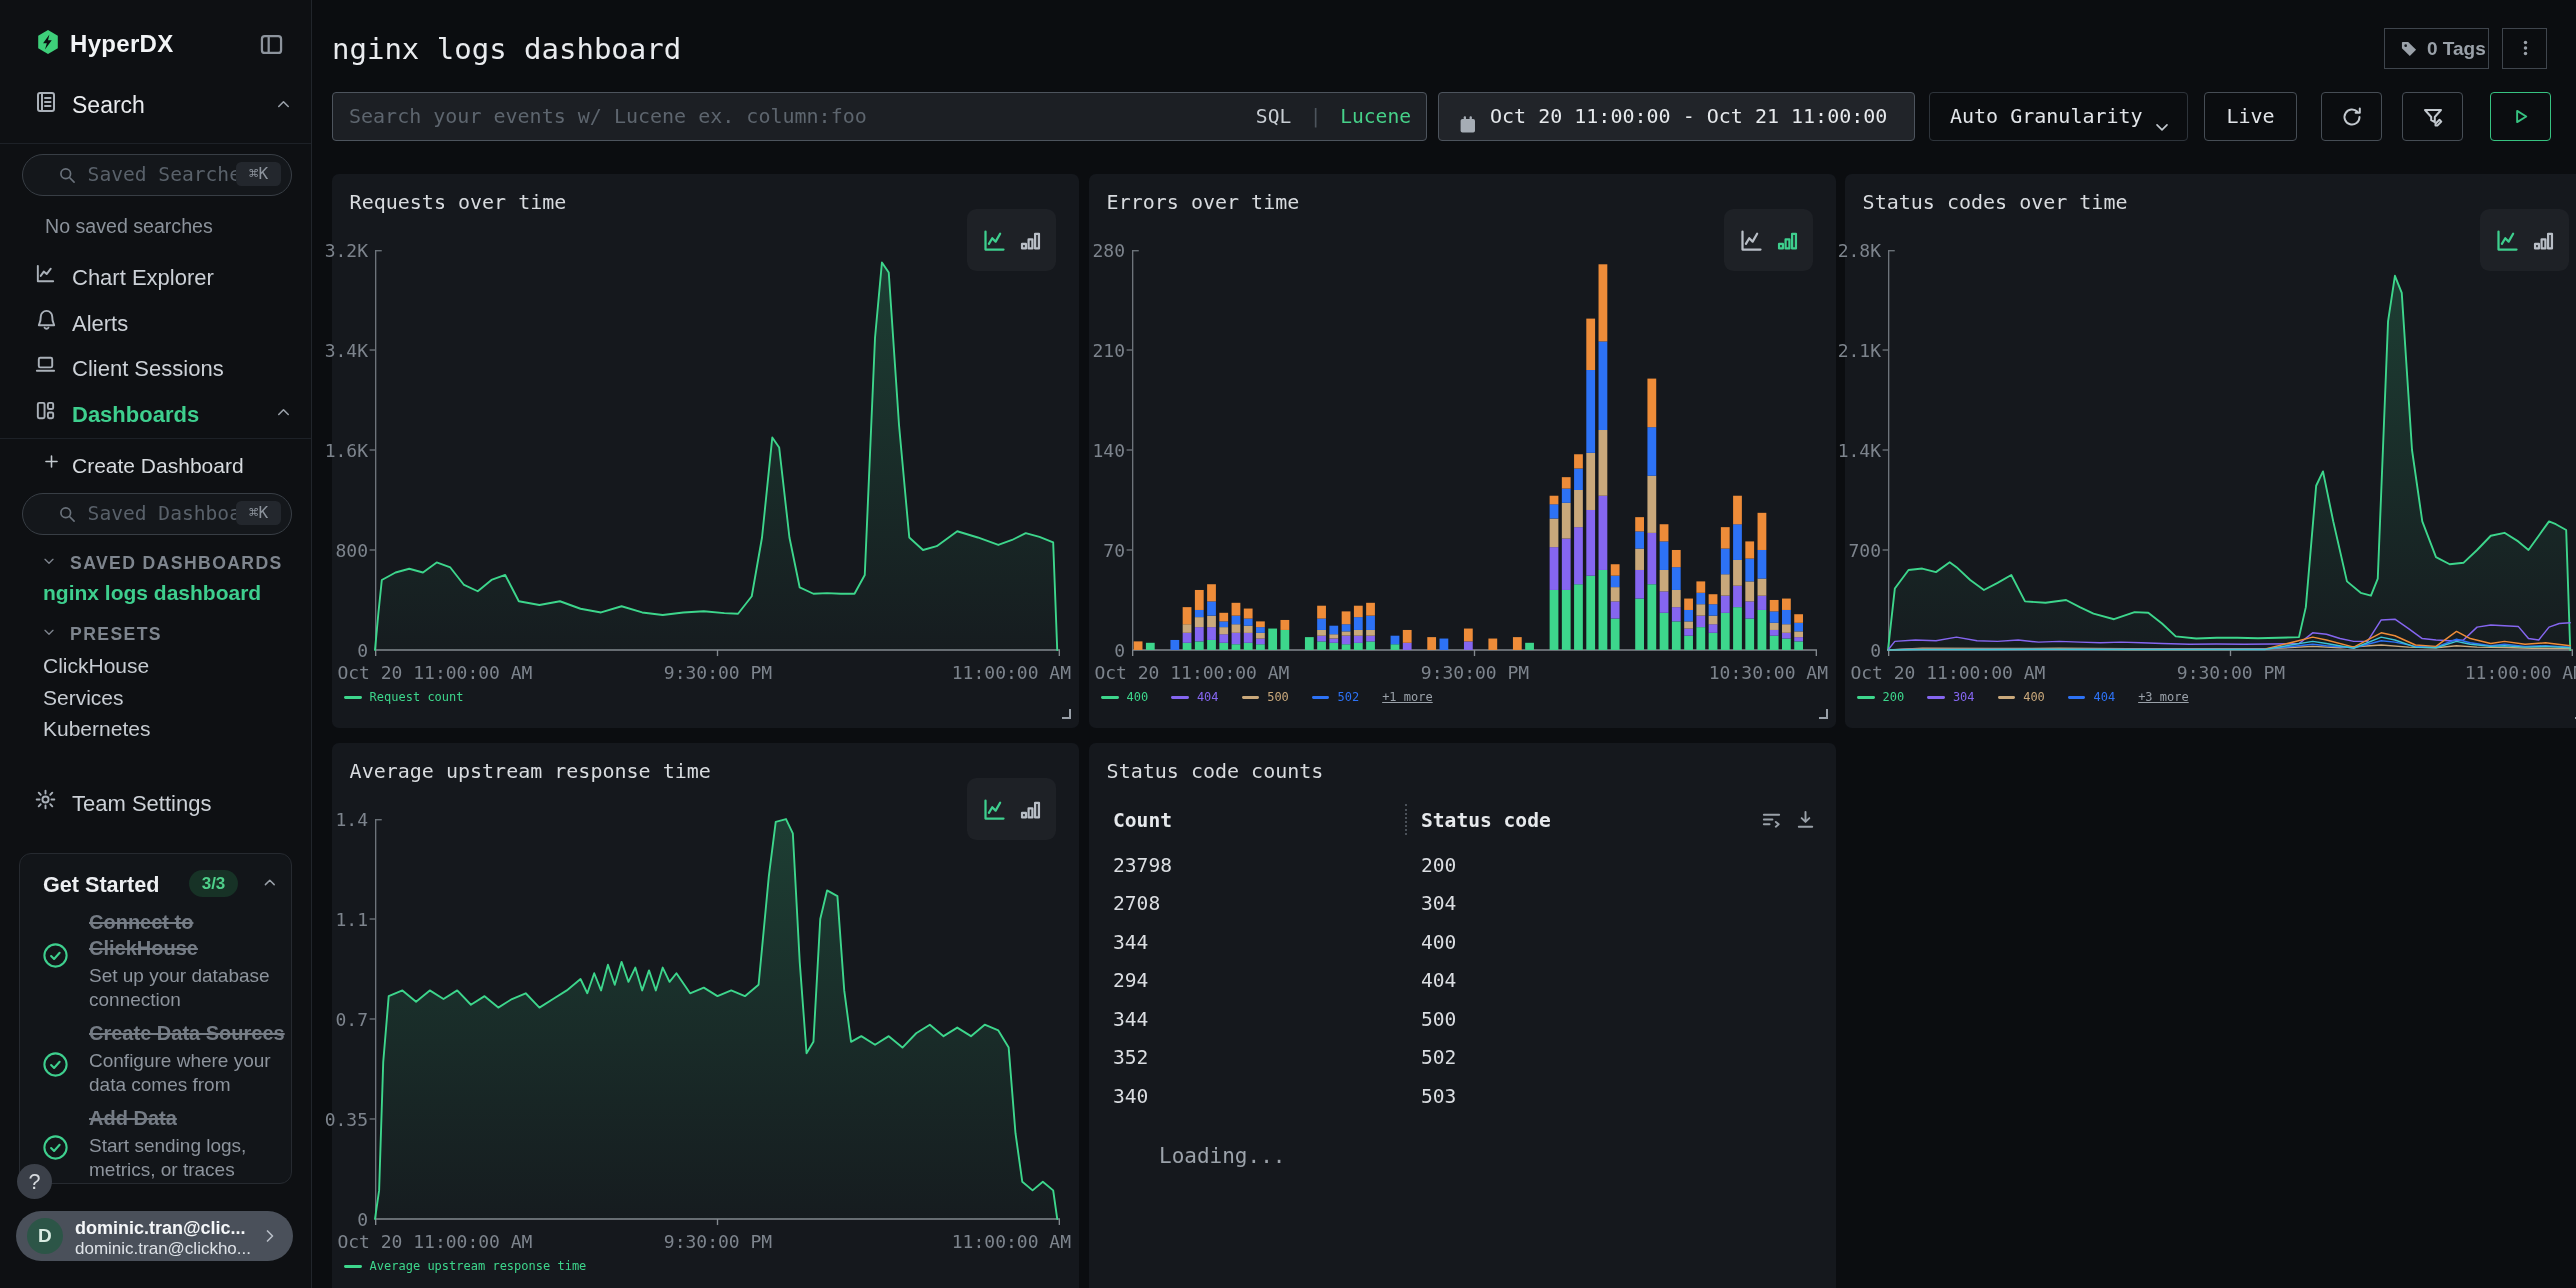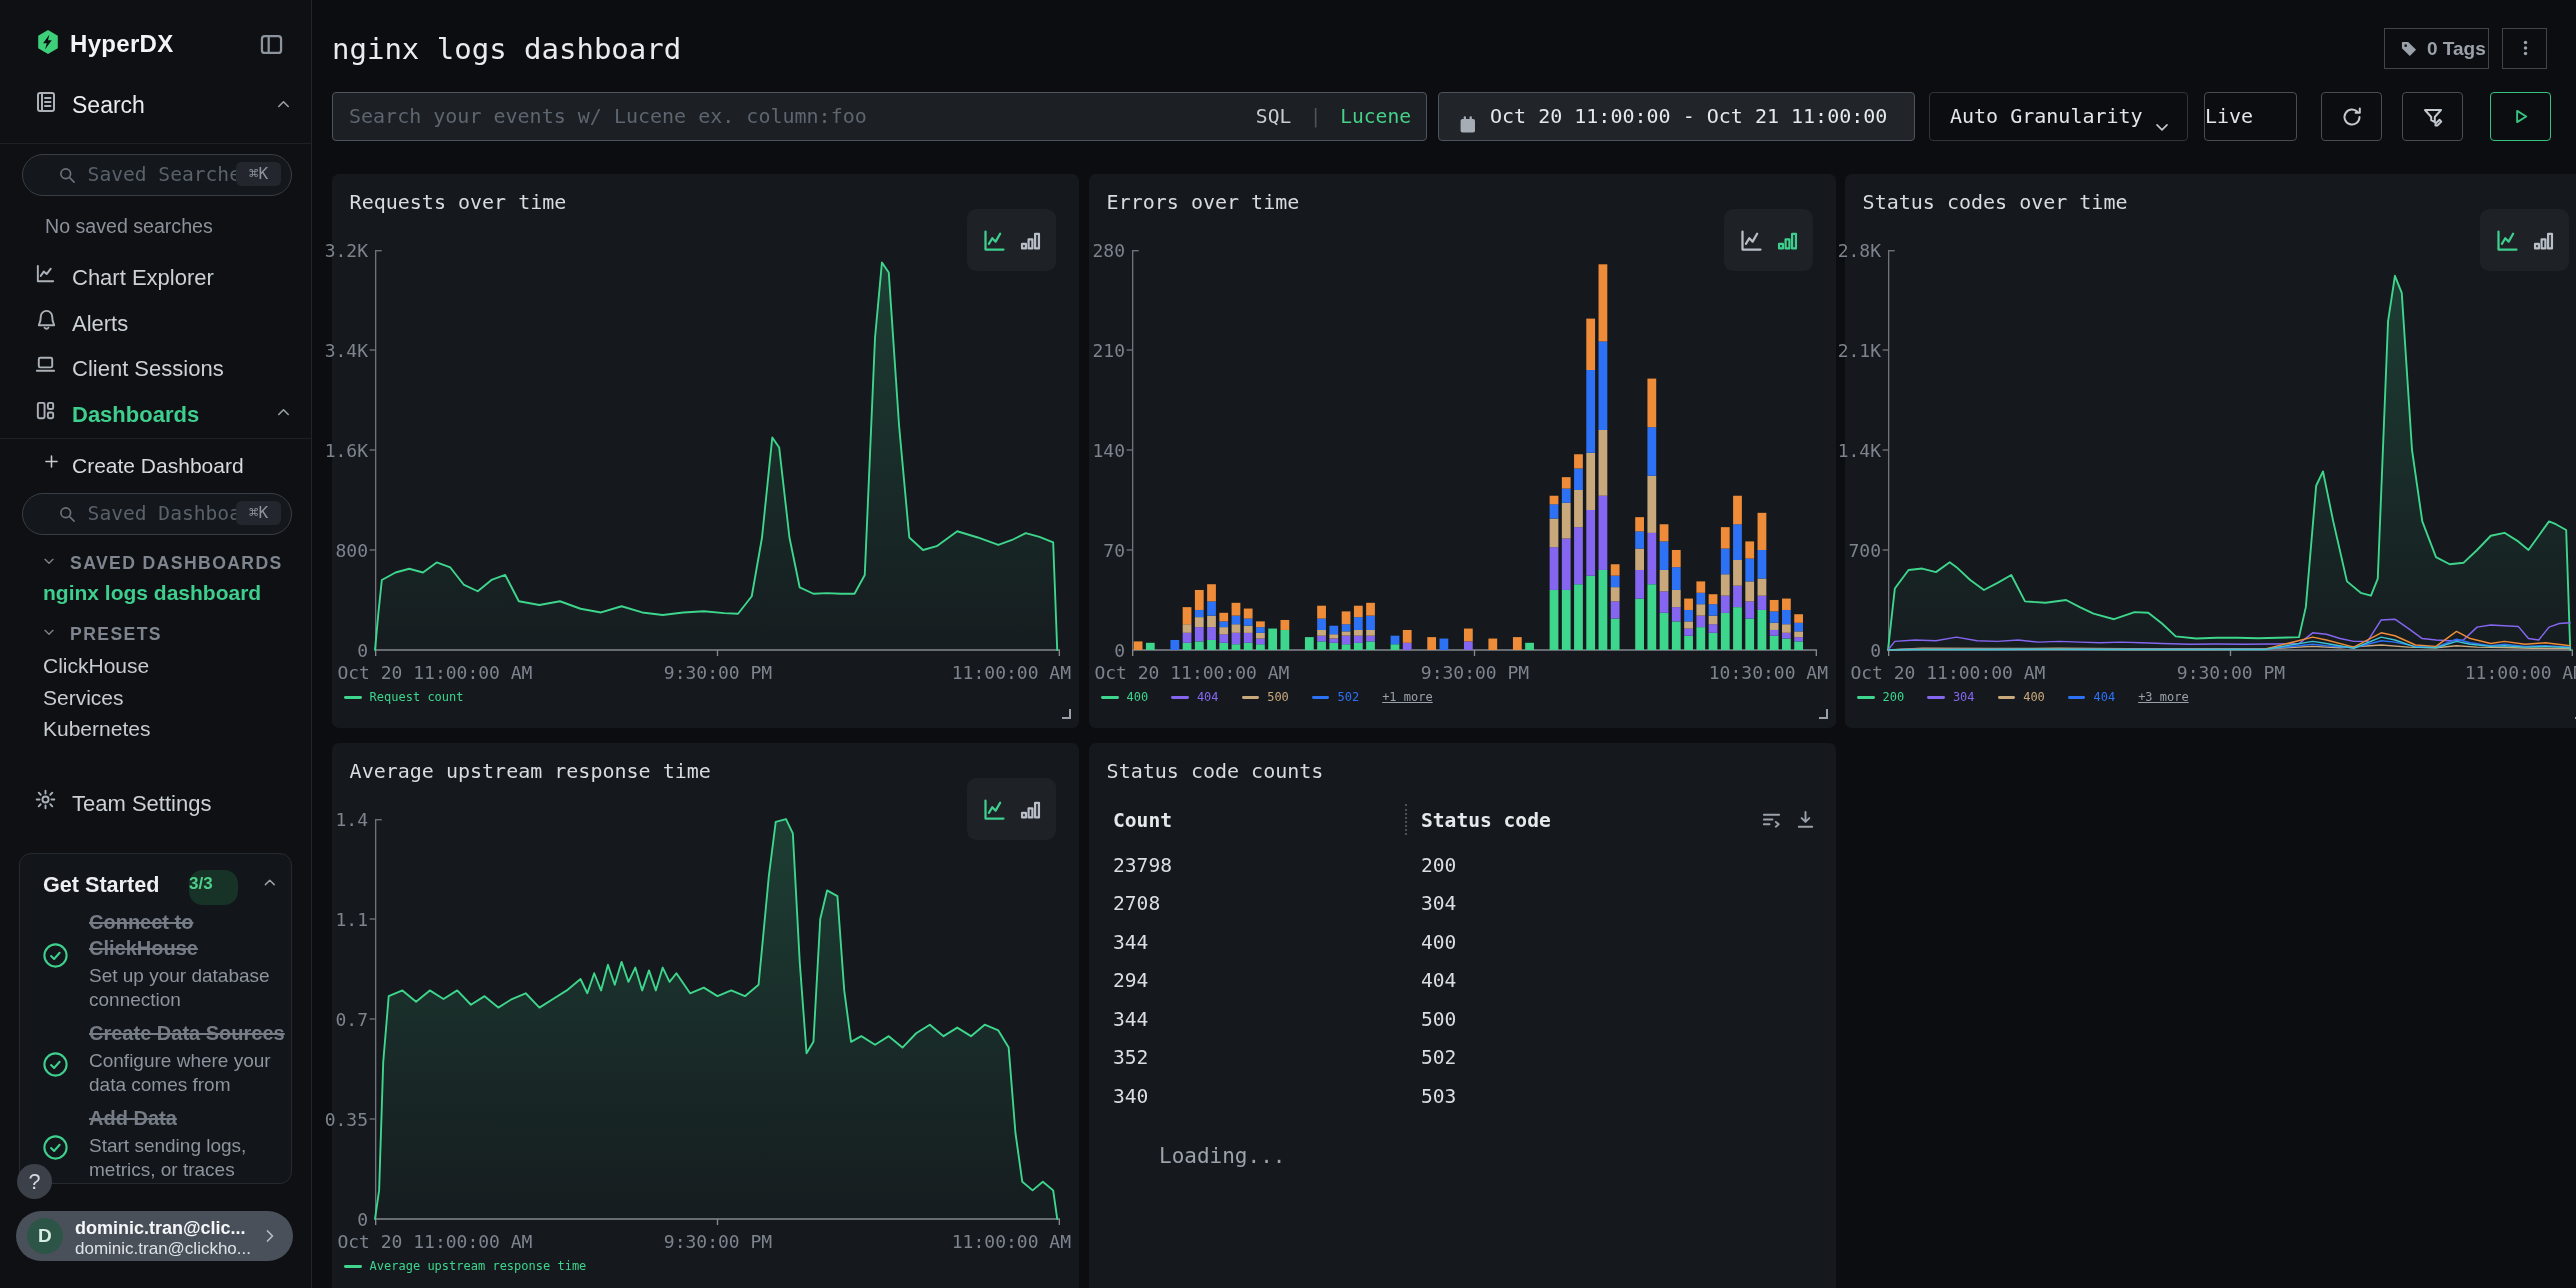--- a/index.html
+++ b/index.html
@@ -15,40 +15,40 @@
   .side-label { font-size:22px; color:#ccd1d7; }
   .divider { position:absolute; left:0; width:100%; height:0.7px; background:#1d2127; }
   .pill { position:absolute; left:21.6px; width:270px; height:42px; background:#14171b; border:1.4px solid #383e45; border-radius:21.6px; }
   .pill input { position:absolute; left:65px; top:0; width:162px; height:39px; background:transparent; border:none; outline:none; color:#aab1b9; font-size:19.6px; font-family:"DejaVu Sans Mono","Liberation Mono",monospace; }
   .pill input::placeholder { color:#59616a; }
   .kbd { position:absolute; right:9.5px; top:7.4px; width:45px; height:24px; background:#23272d; border-radius:5.4px; color:#8d949d; font-size:16px; text-align:center; line-height:24px; font-family:"DejaVu Sans Mono","Liberation Mono",monospace; }
   .sec-head { position:absolute; left:0; width:100%; height:38px; cursor:pointer; }
   .caps { font-size:17.6px; font-weight:bold; color:#7e858e; letter-spacing:1.4px; }
   .navgreen { color:#3ecf8e !important; font-weight:bold; }
   .gs-card { position:absolute; left:19px; top:853px; width:273px; height:331px; background:#121519; border:0.7px solid #262a30; border-radius:12px; }
-  .gs-badge { position:absolute; left:169px; top:16px; width:49px; height:35px; border-radius:13.5px; background:#173226; color:#4fd08a; font-size:17px; font-weight:bold; line-height:27px; }
+  .gs-badge { position:absolute; left:169px; top:16px; width:49px; height:27px; border-radius:13.5px; background:#173226; color:#4fd08a; font-size:17px; font-weight:bold; text-align:center; line-height:27px; }
   .gs-title { font-size:20px; font-weight:bold; color:#757c85; text-decoration:line-through; line-height:26px; }
   .gs-desc { font-size:19px; color:#8d949d; line-height:24px; margin-top:2.7px; }
   .help-btn { position:absolute; left:17px; top:1164px; width:35px; height:35px; border-radius:50%; background:#3b4049; color:#d6dade; font-size:21.6px; text-align:center; line-height:35px; cursor:pointer; }
   .user-chip { position:absolute; left:16px; top:1211px; width:277px; height:50px; border-radius:25px; background:#4a505a; cursor:pointer; }
   .avatar { position:absolute; left:10.8px; top:6.8px; width:36px; height:36px; border-radius:50%; background:#2c5547; color:#d9ece2; font-size:19px; font-weight:bold; text-align:center; line-height:36px; }
   .user-name { position:absolute; left:59px; top:6.8px; font-size:18px; font-weight:bold; color:#f4f6f8;text-align:center; }
   .user-mail { position:absolute; left:59px; top:28px; font-size:17px; color:#dfe3e8; }
 
   
   .page-title { position:absolute; left:332px; top:32px; font-size:29px; font-weight:500; color:#e9ebee; }
   .btn { position:absolute; border:1.4px solid #3f454d; border-radius:0; color:#9aa1a9; cursor:pointer;text-align:right; }
   .toolbar-box { position:absolute; top:92px; height:49px; border-radius:4px; }
   #searchbox { left:332px; width:1095px; background:#1c1f24; border:1.4px solid #4d545d; }
   #searchbox input { position:absolute; left:16px; top:0; width:933px; height:46px; background:transparent; border:none; outline:none; color:#cfd4d9; font-size:20px; }
   #searchbox input::placeholder { color:#5d656e; }
   .sql-luc { position:absolute; right:15px; top:11.5px; font-size:19.6px; }
   #datebox { left:1438px; width:477px; background:#212429; border:1.4px solid #4d545d; color:#e6e9ec; font-size:20px; line-height:46px; }
   #granbox { left:1929px; width:259px; border:1.4px solid #2e343b; color:#e2e5e9; font-size:20px; line-height:46px; cursor:pointer; }
-  #livebtn { left:2204px; width:93px; border:1.4px solid #464d55; color:#e2e5e9; font-size:20px; line-height:46px; cursor:pointer; }
+  #livebtn { left:2204px; width:93px; border:1.4px solid #464d55; color:#e2e5e9; font-size:20px; text-align:center; line-height:46px; cursor:pointer; }
   .sq-btn { border:1.4px solid #464d55; width:61px; color:#c3c9cf; text-align:center; cursor:pointer; }
 
   
   .panel { position:absolute; width:747px; height:554px; background:#15181d; border-radius:6.8px; }
   .ptitle { position:absolute; left:17.6px; top:16px; font-size:20px; color:#d8dbdf; }
   .toggle { position:absolute; right:23px; top:35px; width:89px; height:62px; background:#1e2126; border-radius:9.5px; cursor:pointer; }
   .toggle svg { position:absolute; top:17.6px; }
   .tg-a { color:#3ecf8e; } .tg-b { color:#b9bfc7; }
   .plot { position:absolute; left:43px; top:76px; width:685px; height:400px; }
   .ylabels span { position:absolute; right:0; transform:translateY(-50%); font-size:18px; color:#7d848d; font-family:"DejaVu Sans Mono","Liberation Mono",monospace; }

